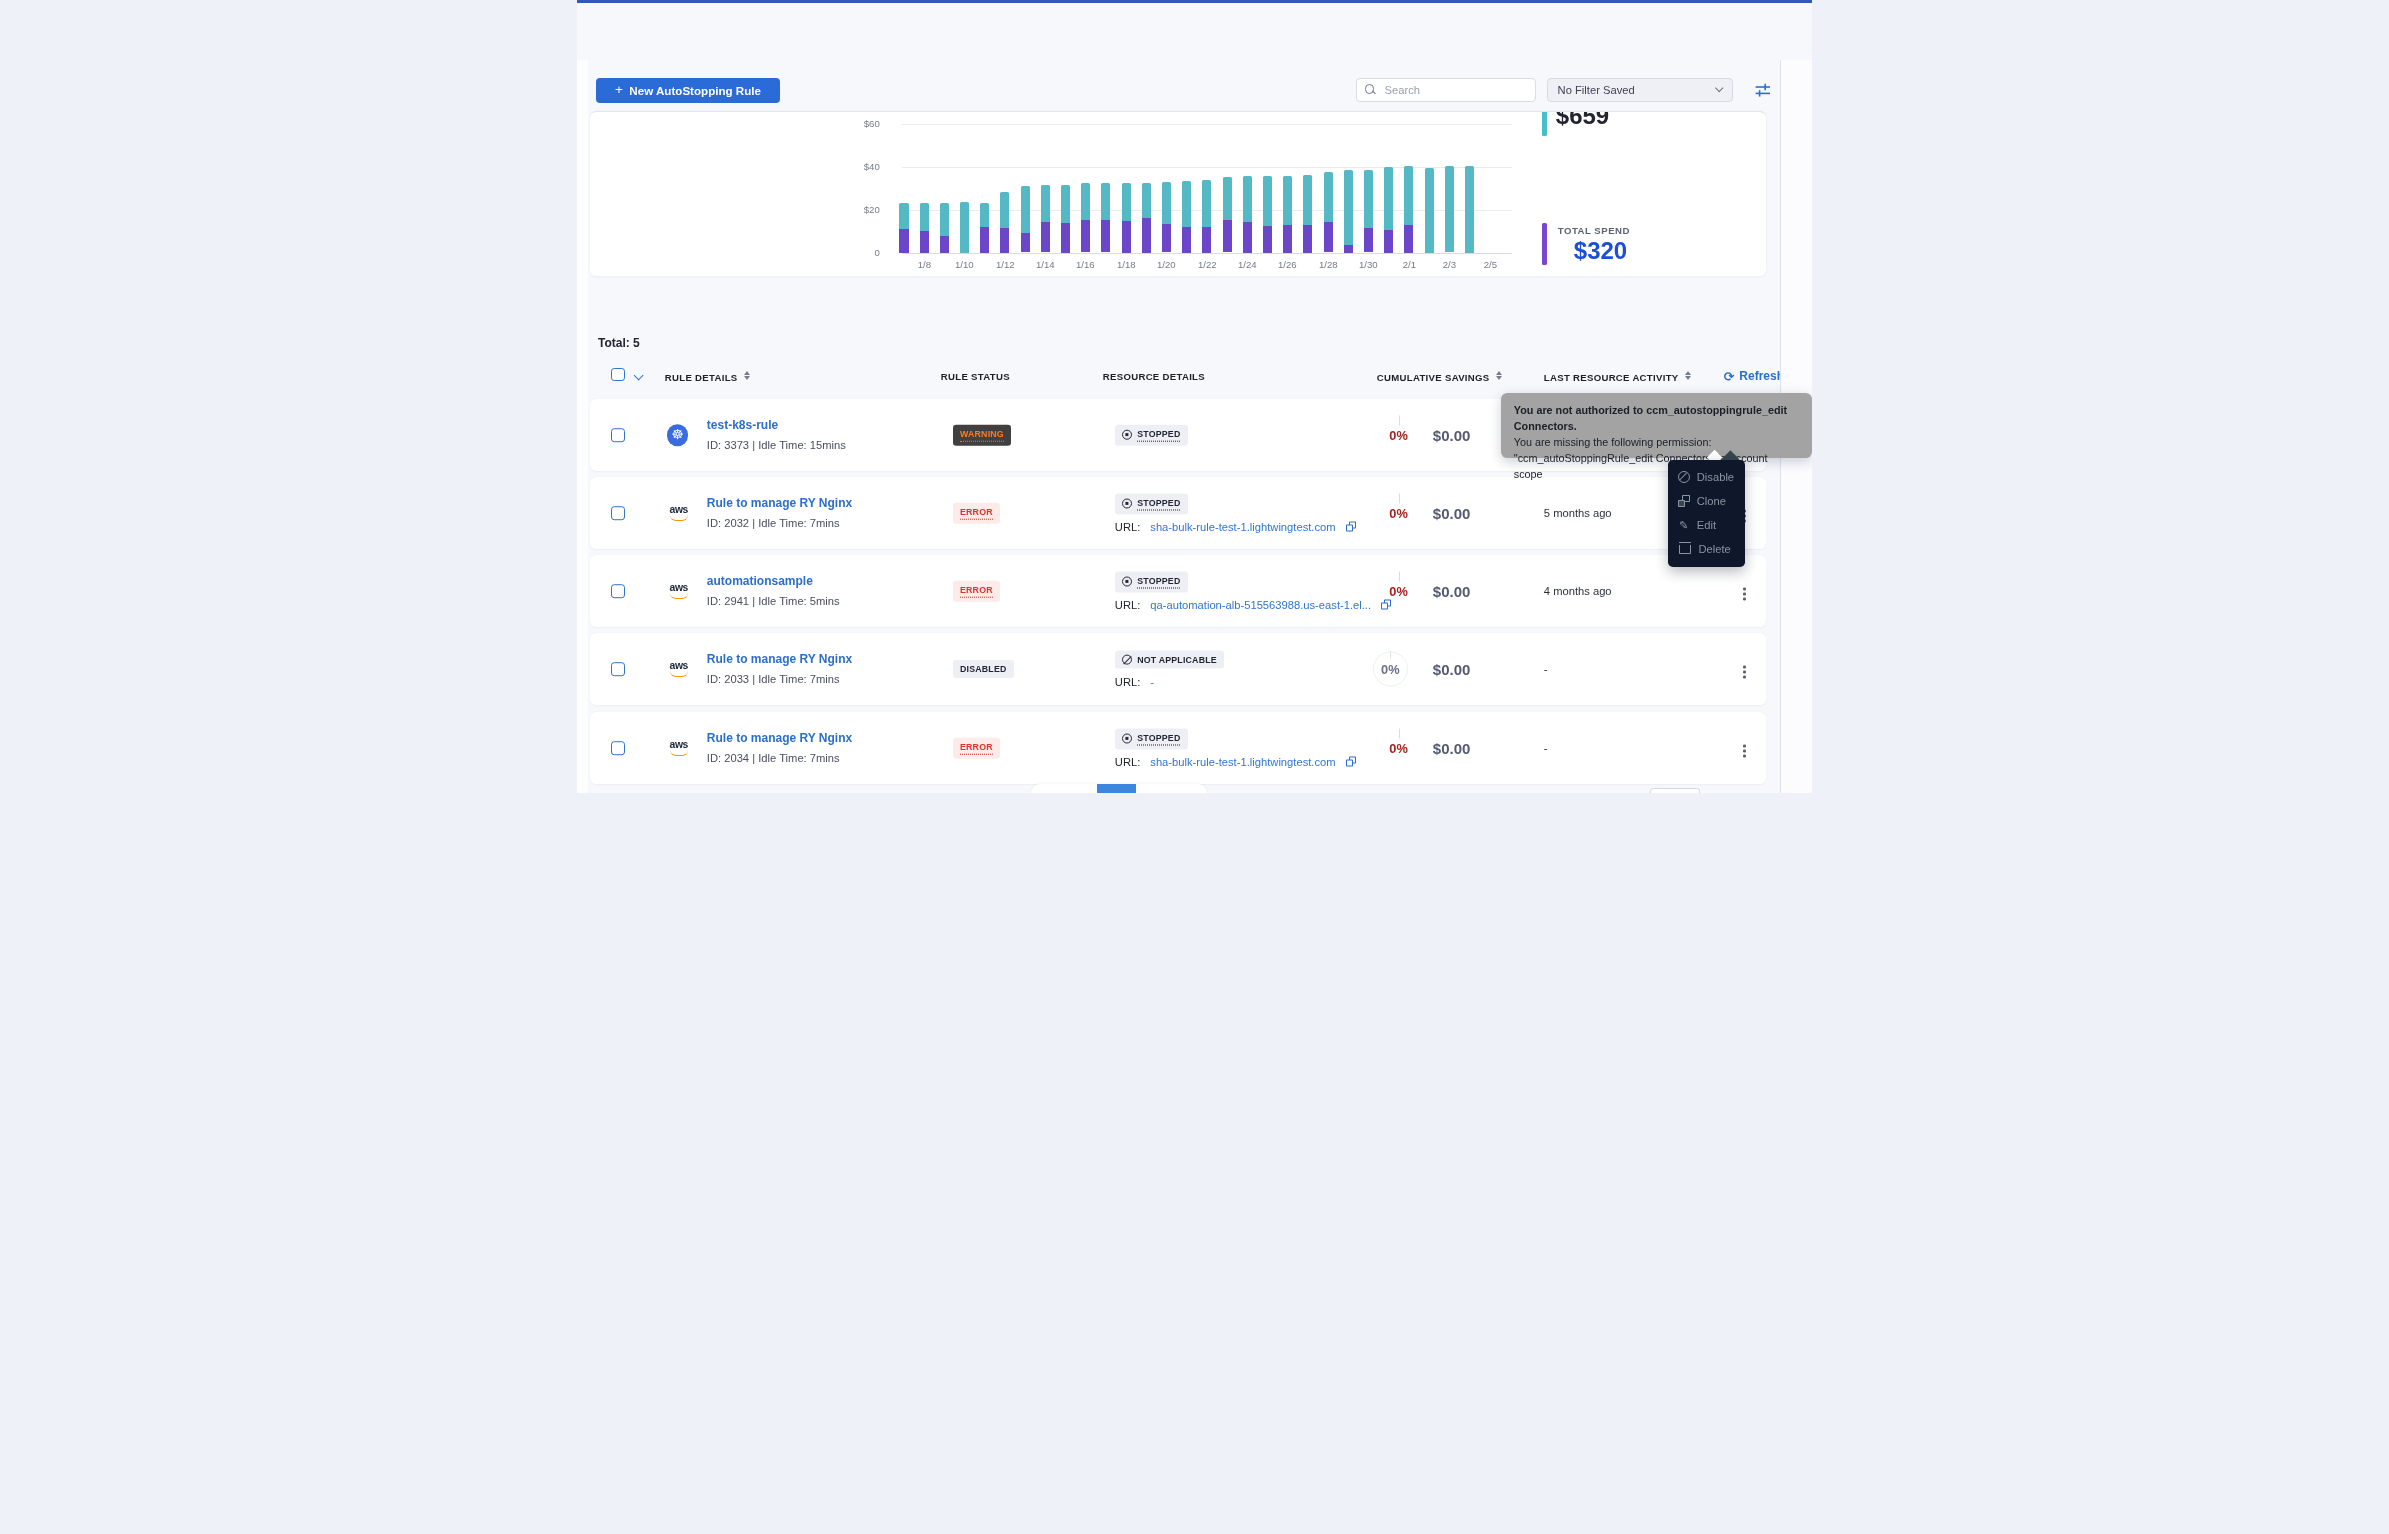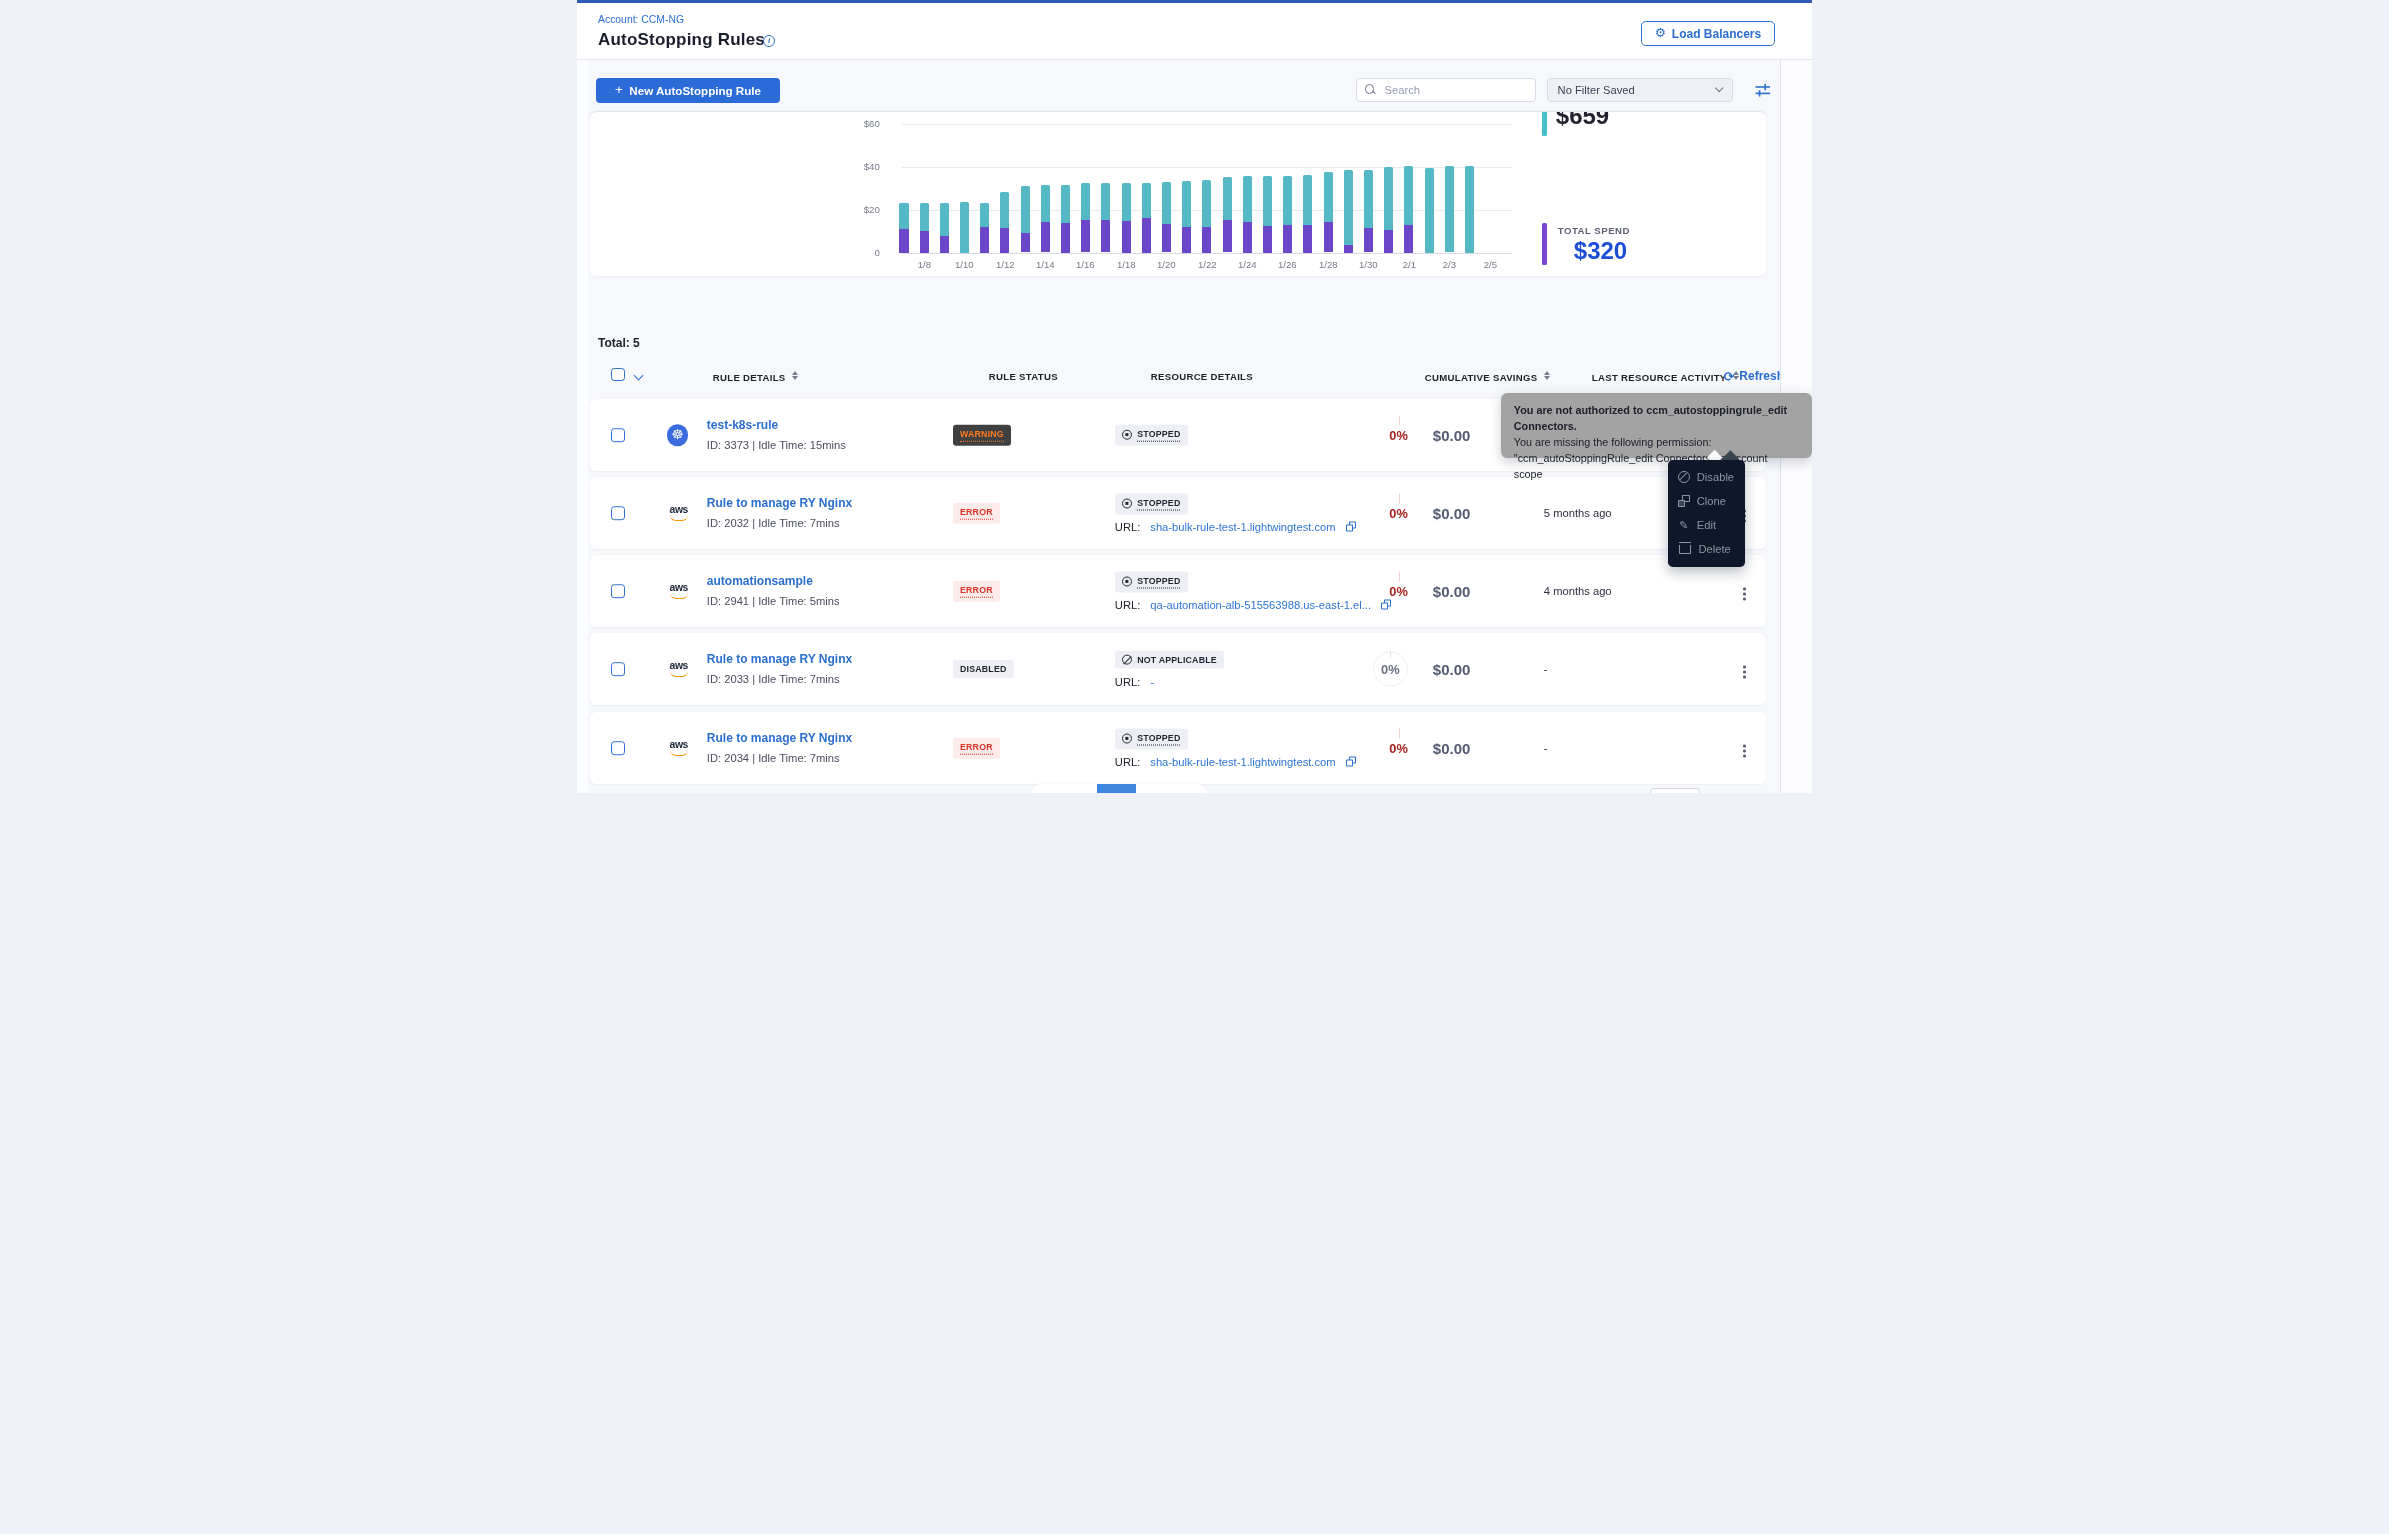--- a/index.html
+++ b/index.html
@@ -44,21 +44,21 @@
   .bar{position:absolute;width:9.6px;}
   .bar .seg{position:absolute;left:0;width:9.6px;}
   .xlab{position:absolute;width:35px;text-align:center;font-size:9.6px;color:#767b87;top:147px;}
   .stat-marker{position:absolute;width:4.8px;border-radius:1.6px;}
   .stat-big{position:absolute;font-size:24px;font-weight:700;}
   .stat-label{position:absolute;font-size:9.6px;font-weight:700;color:#5d6275;letter-spacing:0.5px;}
 
   
   .total-count{position:absolute;left:21px;top:336px;font-size:12px;font-weight:600;color:#22242e;}
   .thead{position:absolute;left:12.8px;top:366px;width:1182px;height:25.6px;}
-  .th{position:absolute;top:4.8px;font-size:9.6px;font-weight:700;color:#1d2027;letter-spacing:0.3px;margin-left:48px;}
+  .th{position:absolute;top:4.8px;font-size:9.6px;font-weight:700;color:#1d2027;letter-spacing:0.3px;}
   .sort{display:inline-block;position:relative;width:6.4px;height:9.6px;margin-left:6.4px;}
   .sort::before{content:"";position:absolute;left:0;top:0;border-left:3.2px solid transparent;border-right:3.2px solid transparent;border-bottom:4px solid #767d92;}
   .sort::after{content:"";position:absolute;left:0;top:5.6px;border-left:3.2px solid transparent;border-right:3.2px solid transparent;border-top:4px solid #767d92;}
   .checkbox{width:13.6px;height:13.6px;border:1.6px solid #2f72d2;border-radius:3.2px;background:#fff;display:inline-block;cursor:pointer;}
   .head-check{position:absolute;left:21.6px;top:1.6px;}
   .head-chev{position:absolute;left:45px;top:5.6px;width:7.2px;height:7.2px;border-right:1.6px solid #2f72d2;border-bottom:1.6px solid #2f72d2;transform:rotate(45deg);cursor:pointer;}
   .refresh-btn{position:absolute;left:1128px;top:1.6px;display:flex;align-items:center;gap:4.8px;color:#2b6fce;font-size:12px;font-weight:600;background:none;border:none;cursor:pointer;}
   .i-refresh{font-size:12.8px;font-weight:700;}
 
   .row{position:absolute;left:12.8px;width:1176px;height:72px;background:#fff;border-radius:6.4px;box-shadow:0 0.8px 1.6px rgba(40,50,80,.05);}
@@ -136,29 +136,20 @@
   .chat .b1::after{content:"";position:absolute;right:-0.8px;bottom:-3.2px;width:4.8px;height:4.8px;background:#f6f8fc;border-right:1.9px solid #4a5064;transform:skewY(35deg);}
   .chat .b2{position:absolute;left:0;bottom:1.6px;width:10.4px;height:9.6px;border:1.9px solid #4a5064;border-radius:50% 50% 50% 55%;background:#f6f8fc;}
   .chat .b2::after{content:"";position:absolute;left:0.8px;bottom:-3.2px;width:3.2px;height:4px;background:#f6f8fc;border-left:1.6px solid #4a5064;transform:skewY(-30deg);}
 </style>
 </head>
 <body>
 
 <div id="app">
   <div class="topbar"></div>
 
-  <div class="header">
-    <a class="account-link">Account: CCM-NG</a>
-    <div class="page-title">AutoStopping Rules</div>
-    <span class="i-info">i</span>
-    <button class="lb-btn">
-      <span class="i-gear">⚙</span>
-      <span>Load Balancers</span>
-    </button>
-  </div>
 
   <button class="new-btn">
     <span class="plus">+</span>
     <span>New AutoStopping Rule</span>
   </button>
   <div class="search-box">
     <span class="i-search"></span>
     <input placeholder="Search" style="">
   </div>
   <div class="filter-select">

